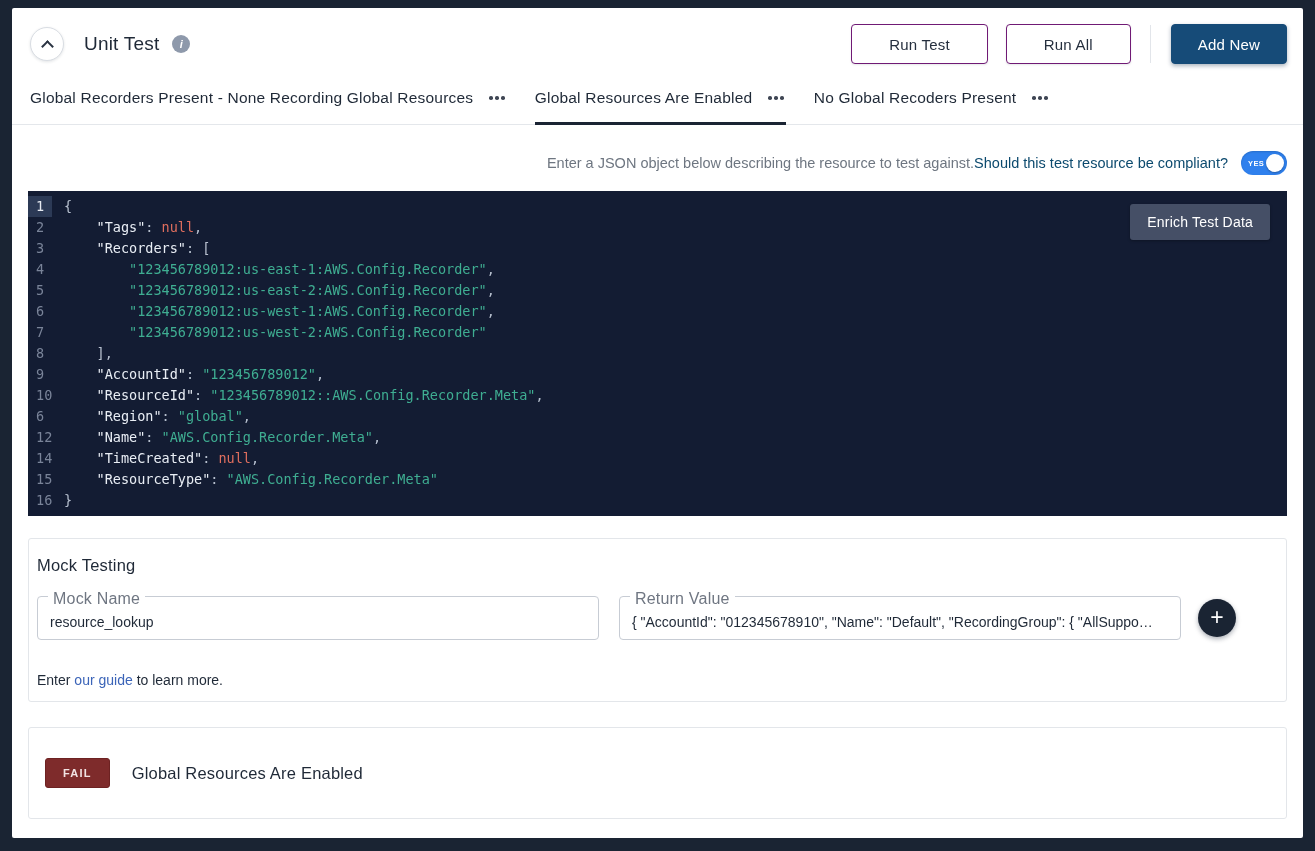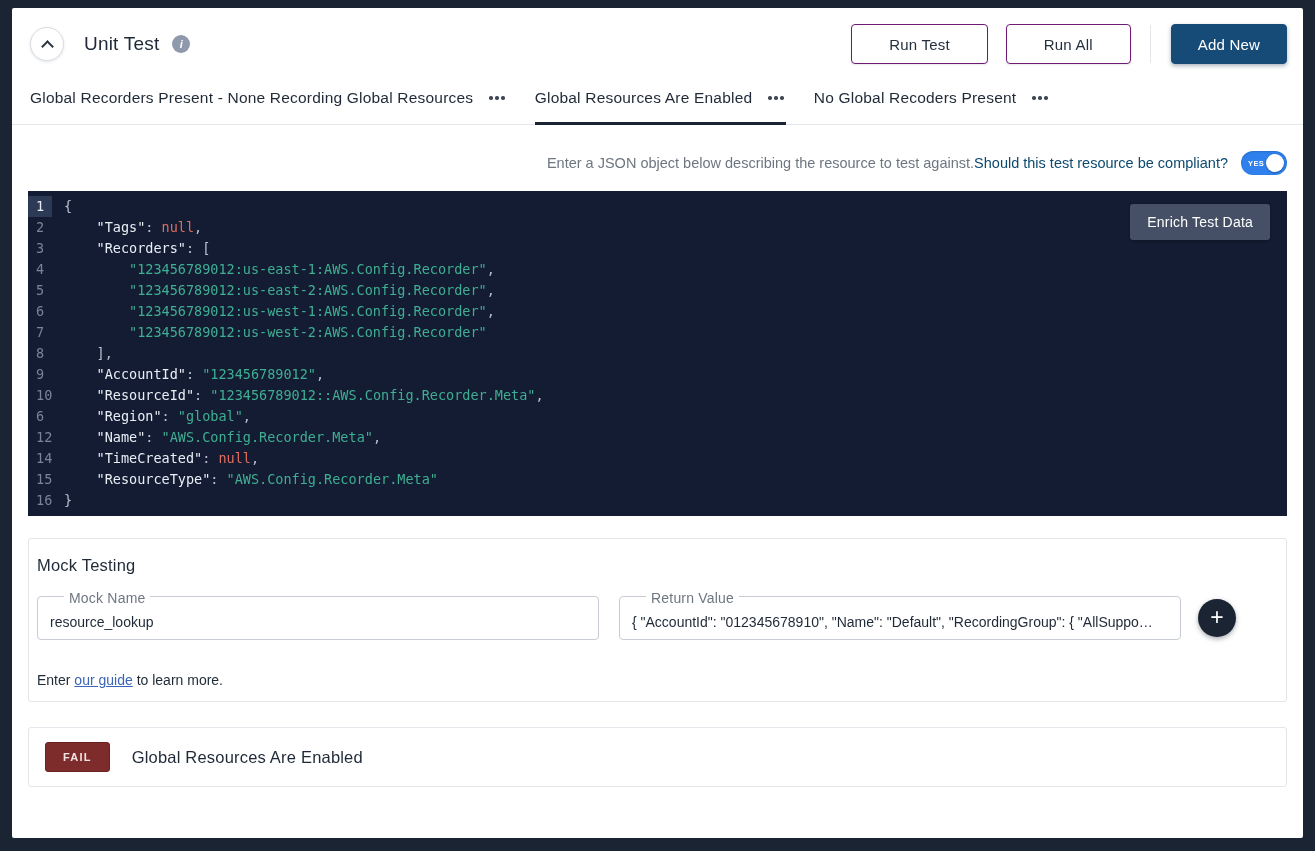--- a/index.html
+++ b/index.html
@@ -63,30 +63,30 @@
   .tok-num{color:#6f9bf5}
   .enrich{position:absolute;top:13px;right:17px;background:#454f66;color:#fff;border:none;border-radius:3px;
     font-size:14px;font-family:inherit;padding:10px 17px;cursor:pointer;box-shadow:0 1px 3px rgba(0,0,0,.3);letter-spacing:.2px}
 
   
   .mock-panel{margin:22px 16px 0;border:1px solid #e3e6ea;border-radius:3px;padding:17px 8px 13px}
   .mock-title{font-size:16.5px;font-weight:400;color:#1f2937;letter-spacing:.2px}
   .mock-row{display:flex;align-items:center;margin-top:21px}
   .field{position:relative;flex:1;height:44px;border:1px solid #c7ccd4;border-radius:4px;background:#fff}
   .field + .field{margin-left:20px}
-  .field label{position:absolute;top:-7px;left:26px;background:#fff;padding:0 5px;font-size:14px;color:#6f7682;letter-spacing:.2px}
+  .field label{position:absolute;top:-7px;left:10px;background:#fff;padding:0 5px;font-size:16px;color:#6f7682;letter-spacing:.2px}
   .field input{width:100%;height:100%;border:none;outline:none;background:transparent;font-family:inherit;
     font-size:14px;color:#1f2937;padding:8px 12px 0;text-overflow:ellipsis}
   .add-mock{width:38px;height:38px;border-radius:50%;background:var(--frame);color:#fff;border:none;font-size:23px;line-height:1;
     margin-left:17px;margin-right:42px;cursor:pointer;box-shadow:0 2px 5px rgba(10,20,40,.35);display:flex;align-items:center;justify-content:center;padding-bottom:2px}
   .follow{margin-top:32px;font-size:14px;color:#1f2937}
-  .follow a{color:#3b64b8;text-decoration:underline;cursor:pointer}
+  .follow a{color:#3b64b8;cursor:pointer}
 
   
-  .result-panel{margin:25px 16px 0;border:1px solid #e3e6ea;border-radius:3px;padding:14px 16px;display:flex;align-items:center}
+  .result-panel{margin:25px 16px 0;border:1px solid #e3e6ea;border-radius:3px;padding:30px 16px;display:flex;align-items:center}
   .fail-badge{background:var(--fail-bg);color:#f2e3e3;font-size:11px;font-weight:700;letter-spacing:1.2px;
     padding:8px 17px;border-radius:3px;border:1px solid #6d2222}
   .result-label{margin-left:22px;font-size:16.5px;color:#1f2937;letter-spacing:.2px}
 </style>
 </head>
 <body>
 
 <div class="card">
 
   <div class="header">

